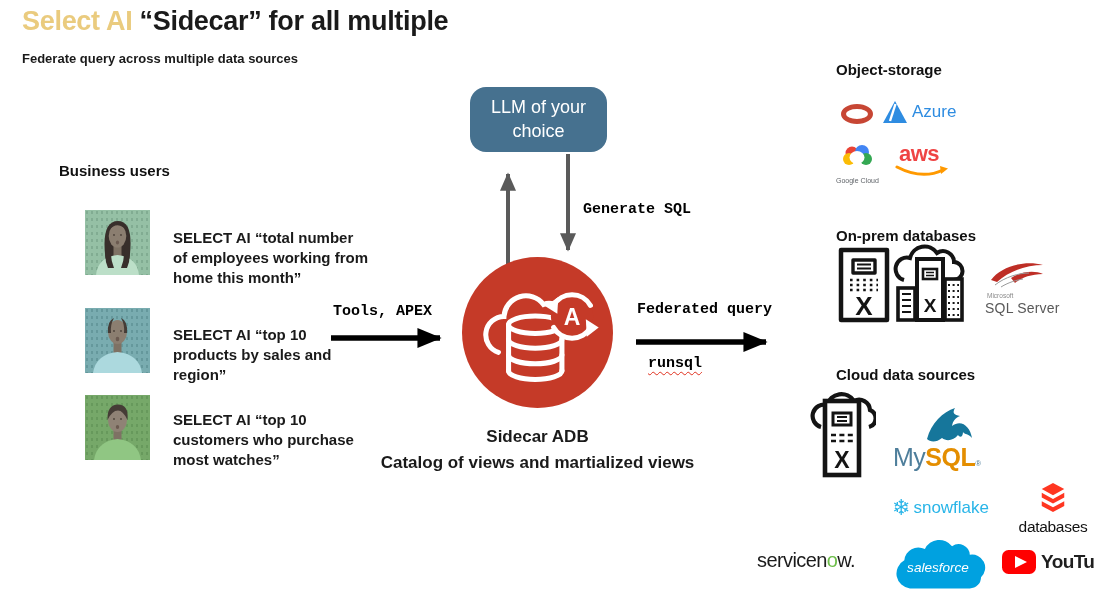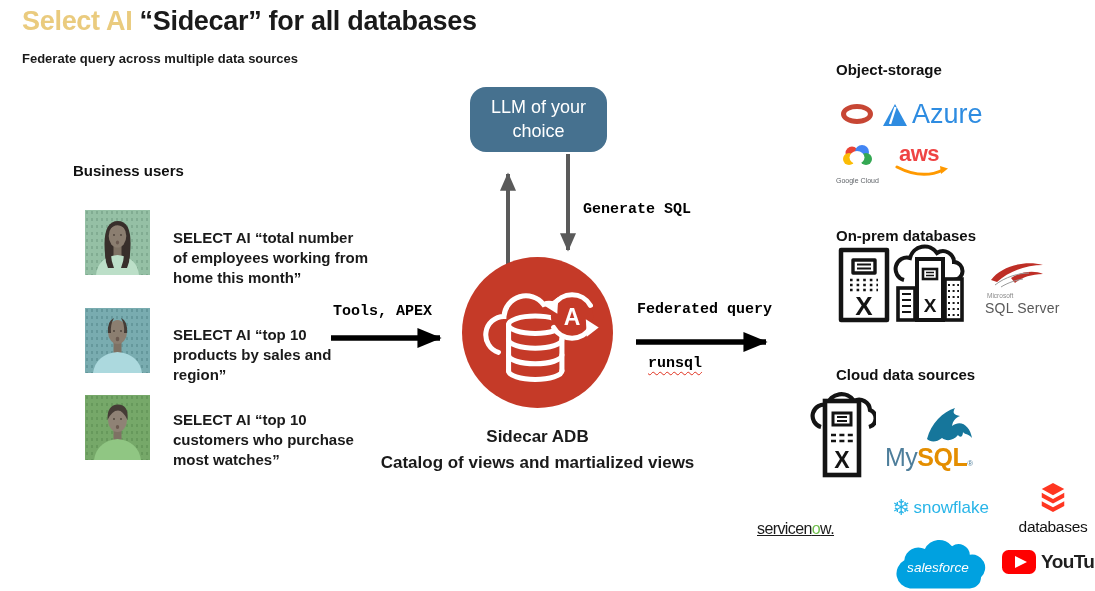--- a/index.html
+++ b/index.html
@@ -16,74 +16,74 @@
   #llm-box{left:470px;top:87px;width:137px;height:65px;background:var(--llm-blue,#46718F);
            border-radius:16px;color:#fff;font-size:18px;line-height:1.3;display:flex;
            align-items:center;justify-content:center;text-align:center;padding:0 10px;box-sizing:border-box;}
 
   #generate-sql{left:583px;top:201px;}
   #tools-apex{left:333px;top:303px;}
   #federated-query{left:637px;top:301px;}
   #runsql{left:648px;top:355px;text-decoration-line:underline;text-decoration-style:wavy;
           text-decoration-color:#E0301E;text-decoration-thickness:1px;text-underline-offset:4px;}
 
-  #business-users-heading{left:73px;top:162px;}
+  #business-users-heading{left:59px;top:162px;}
   .avatar{width:65px;height:65px;left:85px;}
   .query{left:173px;width:198px;font-size:15px;font-weight:bold;line-height:1.33;}
 
   #adb-circle{left:462px;top:257px;width:151px;height:151px;border-radius:50%;
               background:var(--oracle-red,#C53A28);display:flex;align-items:center;justify-content:center;}
   #center-caption{left:330px;top:424px;width:415px;text-align:center;font-weight:bold;font-size:17px;line-height:1.5;}
 
   .rh{left:836px;}
   #gc-label{left:836px;top:177px;font-size:7px;color:#5F6368;}
   #aws-word{left:899px;top:141px;font-size:22px;font-weight:bold;color:#ef4444;letter-spacing:-.5px;}
   #oracle-ring{left:841px;top:104px;width:32px;height:20px;border:5px solid #C74634;border-radius:50%;box-sizing:border-box;}
   #azure{left:882px;top:99px;display:flex;align-items:center;gap:4px;}
-  #azure .az-txt{font-size:27px;color:var(--azure-blue,#2E8CE1);}
+  #azure .az-txt{font-size:17px;color:var(--azure-blue,#2E8CE1);}
 
   #sqlserver{left:985px;top:260px;width:90px;}
   #sqlserver .ms{font-size:6.5px;color:#8a8a8a;display:block;margin-left:2px;}
   #sqlserver .prod{font-size:14px;color:#595959;letter-spacing:.2px;}
 
   #mysql{left:885px;top:405px;width:115px;height:65px;}
-  #mysql .word{position:absolute;left:0;top:38px;font-size:25px;letter-spacing:-.5px;}
+  #mysql .word{position:absolute;left:8px;top:38px;font-size:25px;letter-spacing:-.5px;}
   #mysql .my{color:var(--mysql-blue,#4E7E9B);}
   #mysql .sql{color:var(--mysql-orange,#E48E00);font-weight:bold;}
   #mysql .reg{font-size:8px;color:var(--mysql-blue,#4E7E9B);}
 
   #redshift-card{left:761px;top:484px;width:113px;height:47px;background:#fff;border:1px solid #eee;
                  border-radius:4px;box-shadow:0 1px 3px rgba(0,0,0,.12);display:flex;align-items:center;
                  justify-content:center;gap:7px;}
   #redshift-card .t1{font-size:11.5px;font-weight:bold;color:#1A2B3C;line-height:1;}
   #redshift-card .t2{font-size:9px;color:#4A5B6A;letter-spacing:1.2px;line-height:1.2;}
 
   #snowflake{left:892px;top:497px;display:flex;align-items:center;gap:3px;color:var(--snowflake-blue,#29B5E8);}
   #snowflake .flake{font-size:22px;line-height:1;}
   #snowflake .word{font-size:17px;}
 
   #databricks{left:1018px;top:482px;width:70px;text-align:center;}
   #databricks .word{font-size:15.5px;color:#121212;font-weight:500;letter-spacing:-.3px;margin-top:1px;}
 
-  #servicenow{left:757px;top:520px;font-size:16px;font-weight:500;color:#1B1B1B;letter-spacing:-.6px;text-decoration:underline;}
+  #servicenow{left:757px;top:549px;font-size:20px;font-weight:500;color:#1B1B1B;letter-spacing:-.6px;}
   #servicenow .green-o{color:var(--servicenow-green,#6EBE4A);}
 
   #salesforce{left:888px;top:536px;width:100px;height:58px;}
 
   #youtube{left:1002px;top:550px;display:flex;align-items:center;gap:5px;}
   #youtube .word{font-size:19px;font-weight:bold;color:#1F1F1F;letter-spacing:-.6px;}
 </style>
 </head>
 <body>
 
 <div id="canvas">
 
   <div id="title" class="abs">
     <span class="gold">Select AI</span>
-    <span>“Sidecar” for all databases</span>
+    <span>“Sidecar” for all multiple</span>
   </div>
   <div id="subtitle" class="abs">Federate query across multiple data sources</div>
 
   <svg class="abs" style="left:0;top:0;pointer-events:none" width="1095" height="591">
     <defs>
       <marker id="mGray" markerWidth="4.6" markerHeight="4" refX="4.2" refY="2" orient="auto" markerUnits="strokeWidth">
         <path d="M0 0 L4.6 2 L0 4 Z" fill="#5A5A5A"></path>
       </marker>
       <marker id="mBlack" markerWidth="4.4" markerHeight="3.6" refX="4.1" refY="1.8" orient="auto" markerUnits="strokeWidth">
         <path d="M0 0 L4.4 1.8 L0 3.6 Z" fill="#000"></path>

